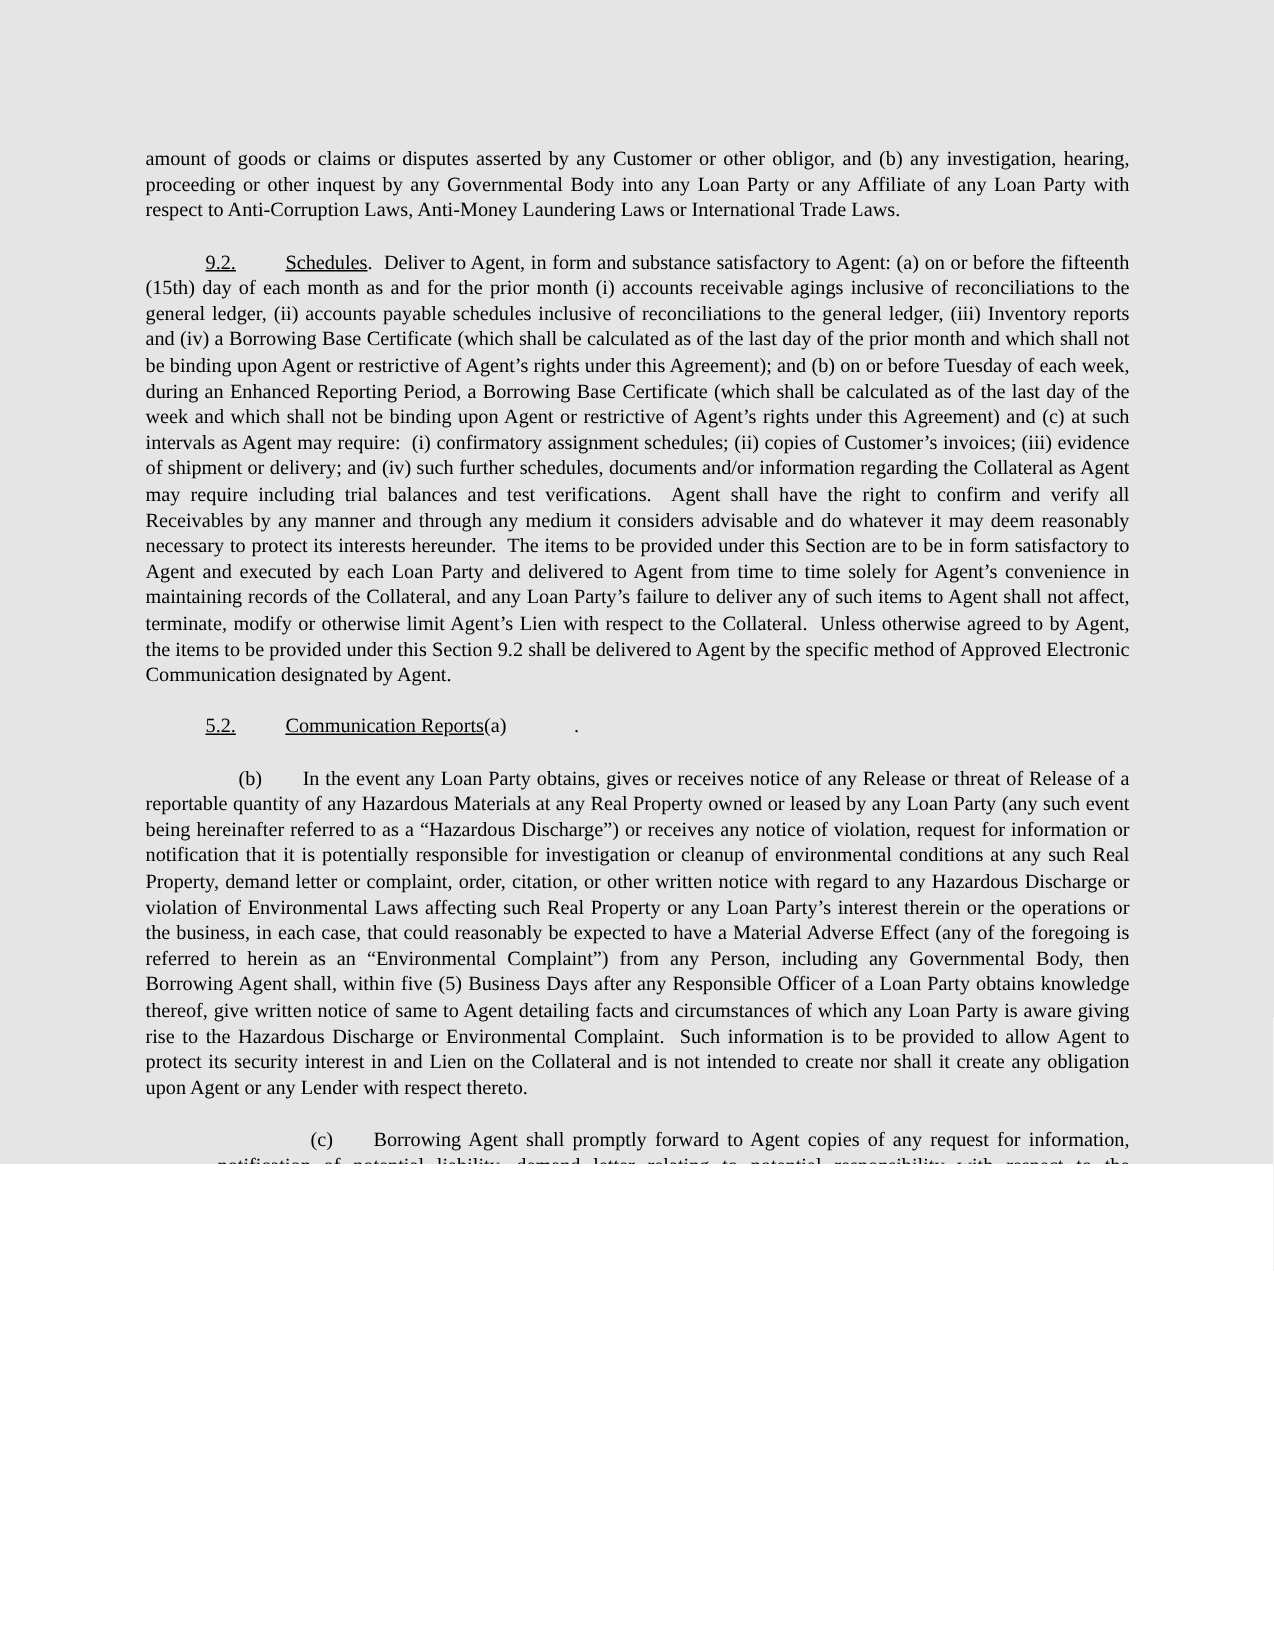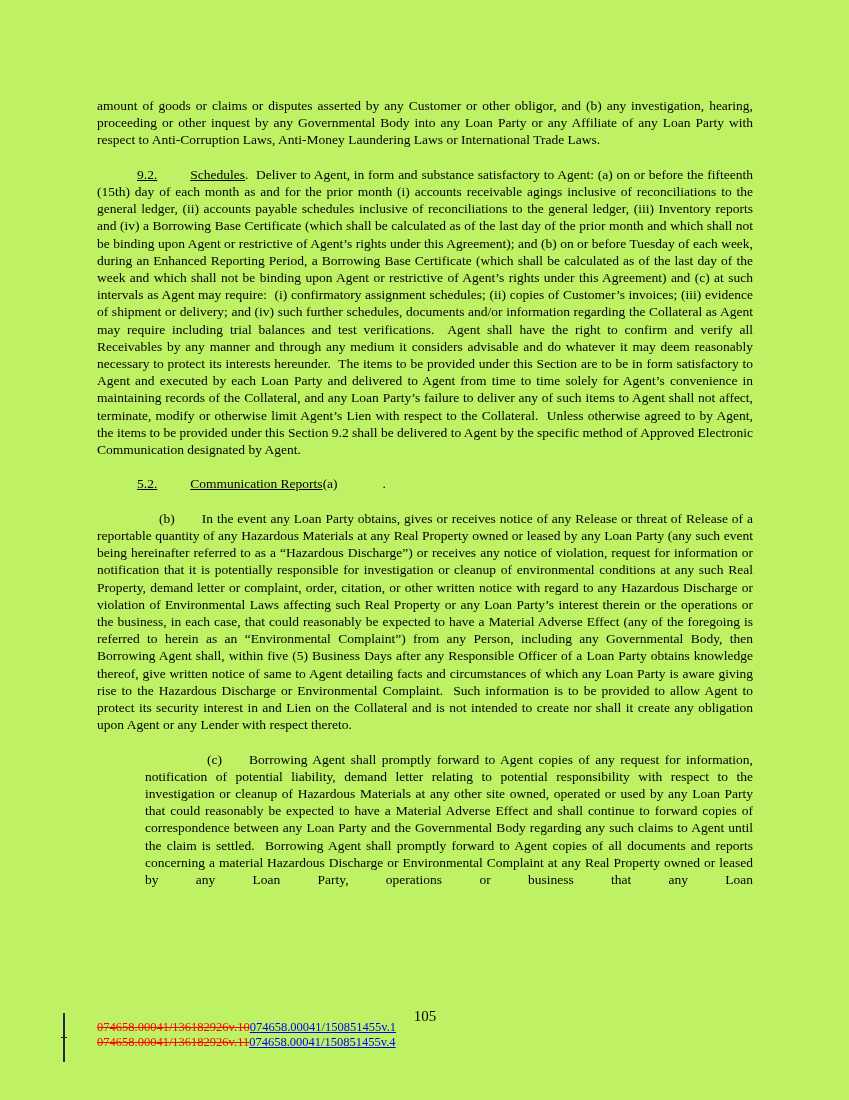--- a/index.html
+++ b/index.html
@@ -3,22 +3,22 @@
 <meta charset="utf-8">
 <style>
   html, body {
     margin: 0;
     padding: 0;
     background: #ffffff;
   }
   .page {
     position: relative;
     width: 849px;
-    height: 1100px;
-    background: #bef264;
+    height: 776px;
+    background: #e5e5e5;
     font-family: "Liberation Serif", "DejaVu Serif", serif;
     font-size: 13.5px;
     line-height: 17.2px;
     color: #000000;
     overflow: hidden;
   }
   .content {
     position: absolute;
     left: 97px;
     top: 97px;

